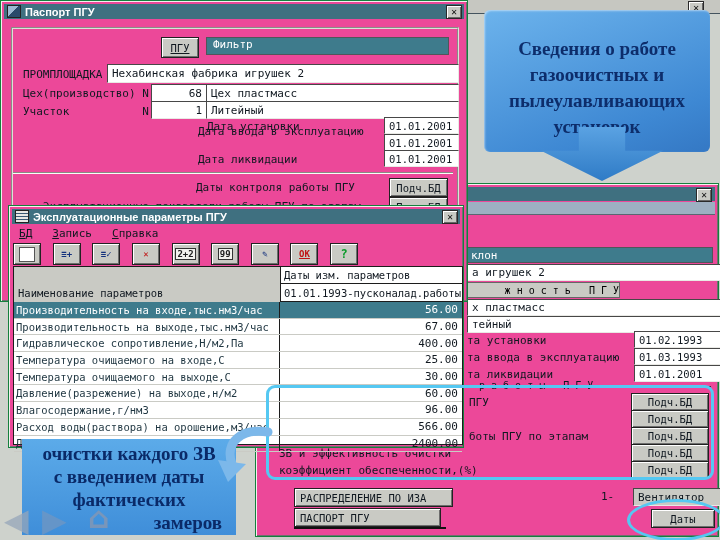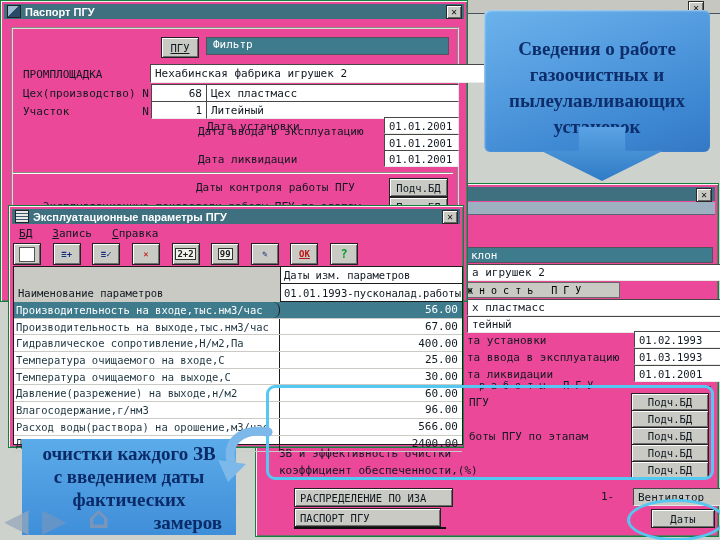--- a/index.html
+++ b/index.html
@@ -47,21 +47,21 @@
   .hcellR{position:absolute;left:267px;width:181px;background:#fff;border-bottom:1px solid #1c1c1c;
           font:10.5px "DejaVu Sans Mono",monospace;color:#101820;display:flex;align-items:center;
           padding-left:3px;white-space:pre;overflow:hidden;box-sizing:border-box;}
   .trow{display:flex;height:15.7px;border-bottom:1px solid #cacbc5;}
   .tname{width:266px;border-right:1px solid #1c1c1c;font:10.5px "DejaVu Sans Mono",monospace;
          color:#1e3540;display:flex;align-items:center;padding-left:2px;white-space:pre;
          overflow:hidden;box-sizing:border-box;}
   .tval{flex:1;font:11px "DejaVu Sans Mono",monospace;color:#101820;display:flex;
         align-items:center;justify-content:flex-end;padding-right:4px;}
   .sel{background:#3e7b8c;}
-  .sel .tname,.sel .tval{color:#fff;border-radius:7px;}
+  .sel .tname,.sel .tval{color:#fff;}
   .callout{position:absolute;border-radius:6px;color:#0d2d6b;text-align:center;
            font:bold 19px "Liberation Serif",serif;line-height:26px;
            background:linear-gradient(160deg,#6cb3ec 0%,#3e88d3 75%,#3478c4 100%);
            box-shadow:inset 1px 1px 2px rgba(255,255,255,.5);}
   .bigarrow{position:absolute;background:linear-gradient(180deg,#5aa2e2,#2f7bc6);
             clip-path:polygon(31% 0,69% 0,69% 44%,100% 44%,50% 100%,0 44%,31% 44%);}
   .cyanbox{position:absolute;border:3px solid #55c8f2;border-radius:9px;}
   .cyanellipse{position:absolute;border:3px solid #55c8f2;border-radius:50%;}
   .navg{position:absolute;font-family:"DejaVu Sans",sans-serif;}
 </style>
@@ -75,21 +75,21 @@
 
   <div class="win" style="left:255px;top:183px;width:462px;height:352px;z-index:2;">
     <div class="tbar" style="height:14px;"></div>
     <div class="xbtn" style="right:6px;top:4px;">✕</div>
     <div style="position:absolute;left:3px;right:3px;top:18px;height:12px;background:#9db0c2;border-bottom:1px solid #5a6672;"></div>
 
     <div class="teal" style="position:absolute;left:211px;top:63px;width:246px;height:16px;font:11px 'DejaVu Sans Mono',monospace;display:flex;align-items:center;padding-left:3px;border:1px solid #51555a;box-sizing:border-box;">
       <span>клон</span>
     </div>
     <div class="fld" style="left:211px;top:80px;width:246px;height:15px;">а игрушек 2</div>
-    <div style="position:absolute;left:211px;top:98px;width:152px;height:14px;background:#c9cac4;border:1px solid #666;border-left:none;font:10px 'DejaVu Sans Mono',monospace;display:flex;align-items:center;white-space:pre;">
+    <div style="position:absolute;left:211px;top:98px;width:152px;height:14px;background:#c9cac4;border:1px solid #666;border-left:none;font:10px 'DejaVu Sans Mono',monospace;display:flex;align-items:center;white-space:pre;justify-content:flex-end;">
       <span>ж н о с т ь   П Г У</span>
     </div>
     <div class="fld" style="left:211px;top:115px;width:246px;height:15px;">х пластмасс</div>
     <div class="fld" style="left:211px;top:132px;width:246px;height:15px;">тейный</div>
 
     <div class="lbl" style="left:211px;top:150px;">та установки</div>
     <div class="fld" style="left:378px;top:147px;width:78px;height:15px;font-size:10.5px;">01.02.1993</div>
     <div class="lbl" style="left:211px;top:167px;">та ввода в эксплуатацию</div>
     <div class="fld" style="left:378px;top:164px;width:78px;height:15px;font-size:10.5px;">01.03.1993</div>
     <div class="lbl" style="left:211px;top:184px;">та ликвидации</div>
@@ -126,21 +126,21 @@
     <div class="frame" style="left:10px;top:26px;width:444px;height:190px;"></div>
 
     <div class="btn" style="left:160px;top:36px;width:36px;height:19px;text-decoration:underline;">
       <span>ПГУ</span>
     </div>
     <div class="teal" style="position:absolute;left:205px;top:36px;width:243px;height:18px;border:1px solid #51555a;box-sizing:border-box;font:11px 'DejaVu Sans Mono',monospace;display:flex;align-items:flex-start;padding-left:6px;">
       <span>Фильтр</span>
     </div>
 
     <div class="lbl" style="left:22px;top:67px;">ПРОМПЛОЩАДКА</div>
-    <div class="fld" style="left:106px;top:63px;width:342px;height:17px;margin-left:43px;">Нехабинская фабрика игрушек 2</div>
+    <div class="fld" style="left:106px;top:63px;width:342px;height:17px;">Нехабинская фабрика игрушек 2</div>
 
     <div class="lbl" style="left:22px;top:86px;">Цех(производство) N</div>
     <div class="fld" style="left:150px;top:83px;width:46px;height:16px;justify-content:flex-end;">68</div>
     <div class="fld" style="left:205px;top:83px;width:243px;height:16px;">Цех пластмасс</div>
 
     <div class="lbl" style="left:22px;top:104px;">Участок           N</div>
     <div class="fld" style="left:150px;top:100px;width:46px;height:16px;justify-content:flex-end;">1</div>
     <div class="fld" style="left:205px;top:100px;width:243px;height:16px;">Литейный</div>
 
     <div class="lbl" style="left:206px;top:119px;">Дата установки</div>

